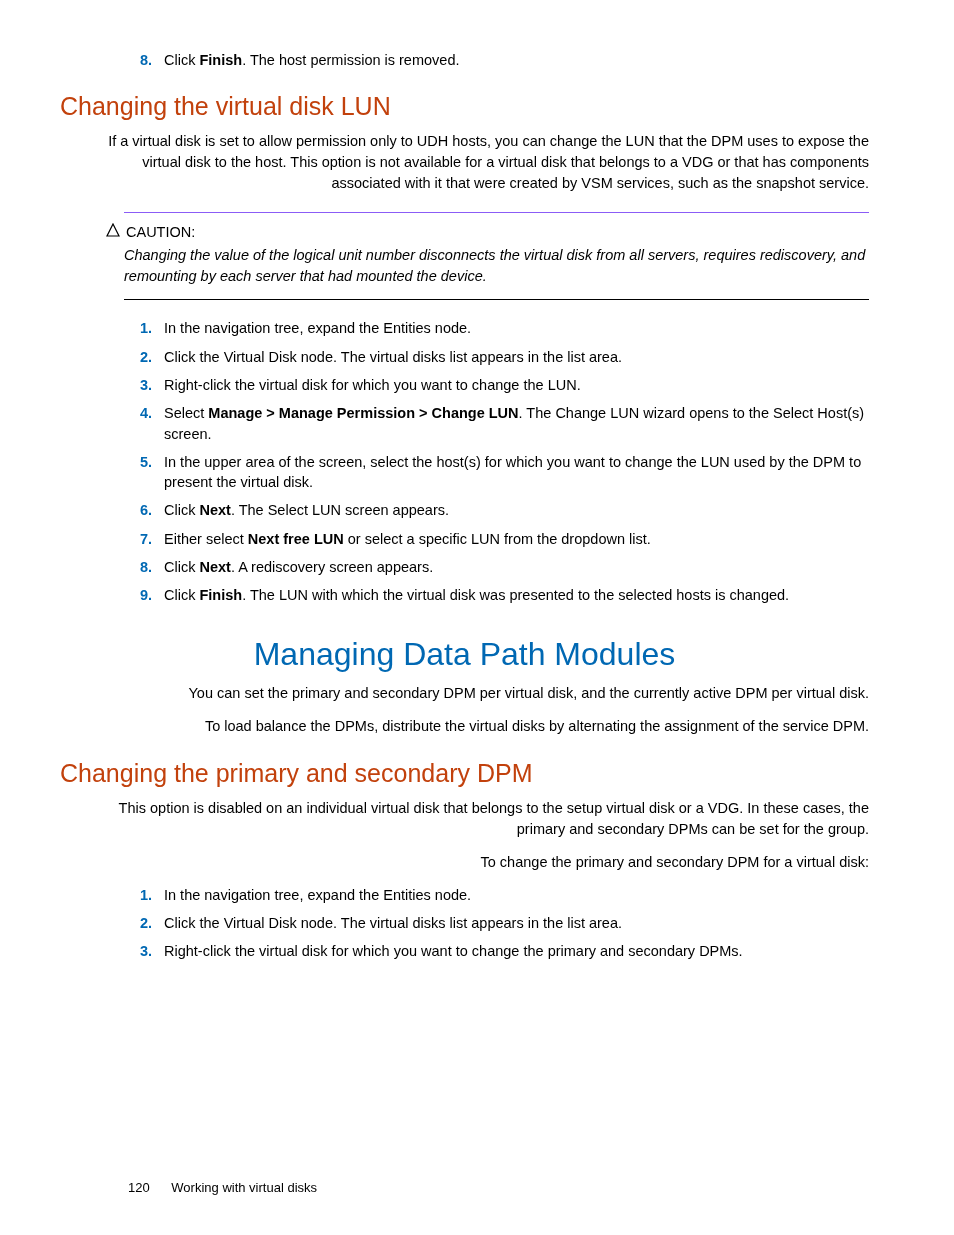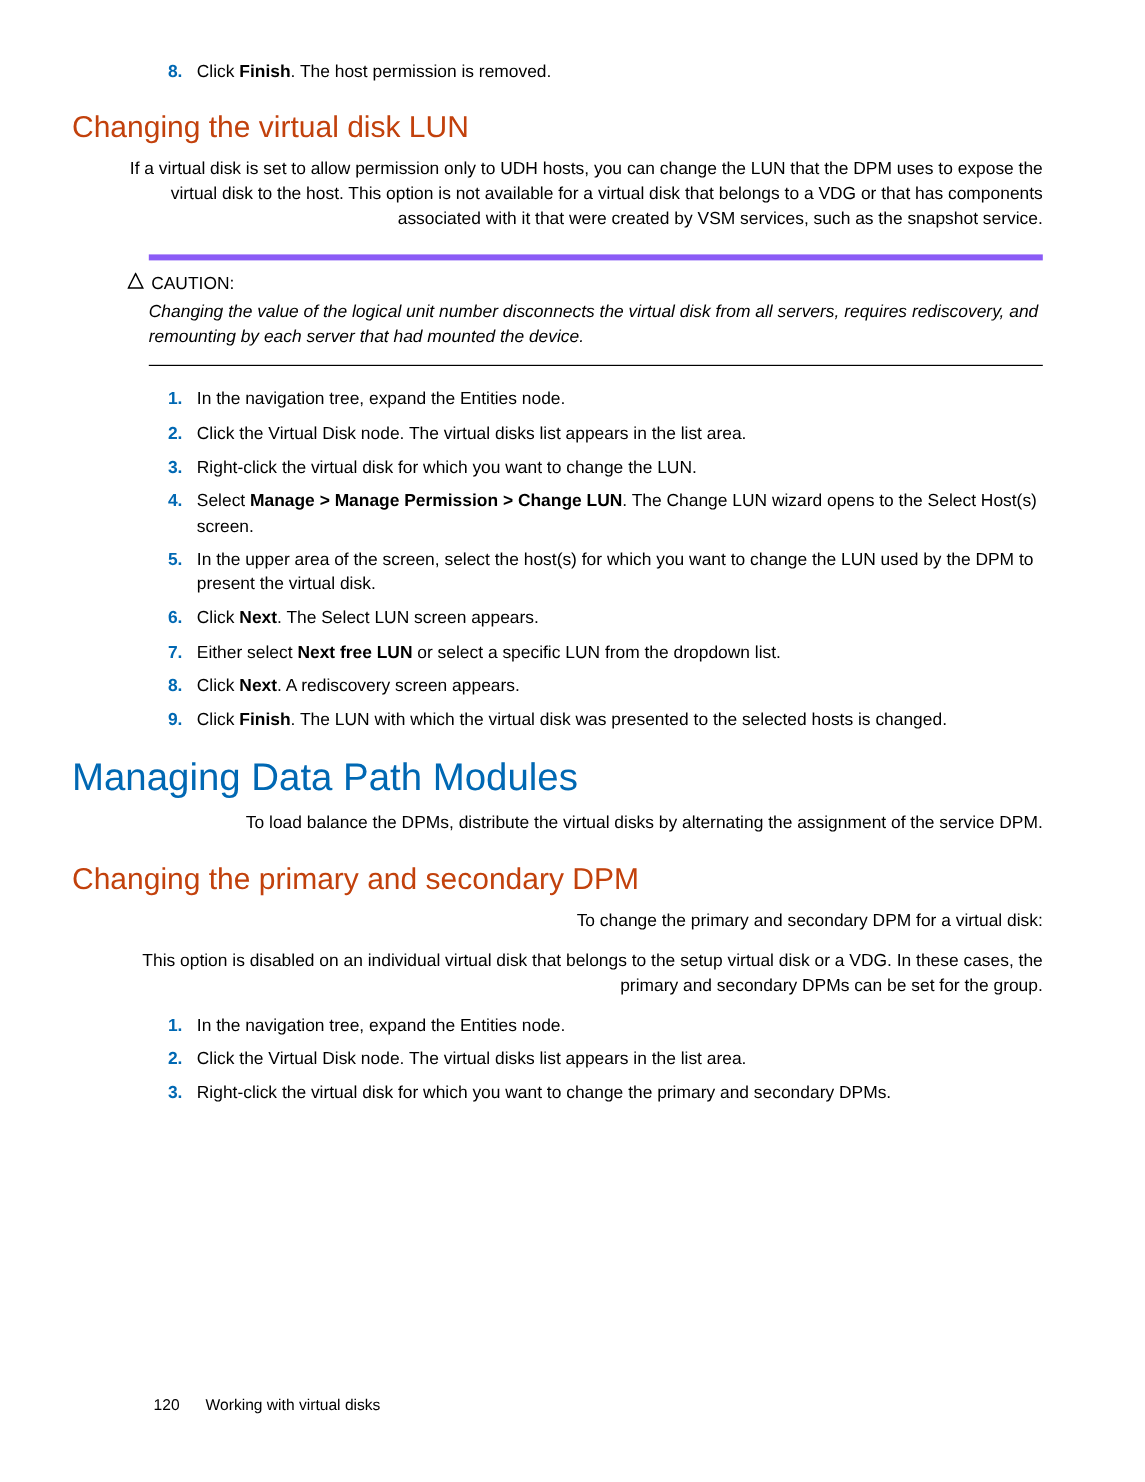--- a/index.html
+++ b/index.html
@@ -42,31 +42,32 @@
     color: #c2410c;
     font-weight: normal;
     font-size: 25px;
     margin: 22px 0 10px 0;
   }
   h1.main {
     font-family: "Trebuchet MS", Arial, sans-serif;
     color: #0068b3;
     font-weight: normal;
     font-size: 32px;
-    margin: 18px 0 10px 0;
+    margin: 30px 0 10px 0;
+    text-align: center;
   }
   p.body {
     margin: 8px 0 12px 26px;
     font-size: 14.5px;
     line-height: 1.45;
     text-align: right;
   }
   .caution-block {
     margin: 18px 0 18px 64px;
-    border-top: 5px solid #8b5cf6;
+    border-top: 1px solid #8b5cf6;
     border-bottom: 1px solid #000;
     padding: 10px 0 12px 0;
   }
   .caution-head {
     display: flex;
     align-items: center;
     margin-bottom: 4px;
   }
   .caution-icon {
     margin-right: 6px;
@@ -76,21 +77,21 @@
     font-size: 14.5px;
   }
   .caution-body {
     font-size: 14.5px;
     line-height: 1.45;
     font-style: italic;
   }
   .bold { font-weight: bold; }
   .footer {
     position: absolute;
-    bottom: 57px;
+    bottom: 40px;
     left: 128px;
     font-size: 13px;
   }
   .footer-num { margin-right: 18px; }
 </style>
 </head>
 <body>
 
 <div class="page">
 
@@ -162,25 +163,26 @@
     </div>
     <div class="ol-item">
       <span class="ol-num">9.</span>
       <span class="ol-body">
         <span>Click </span><span class="bold">Finish</span><span>. The LUN with which the virtual disk was presented to the selected hosts is changed.</span>
       </span>
     </div>
   </div>
 
   <h1 class="main">Managing Data Path Modules</h1>
+  <p class="body">You can set the primary and secondary DPM per virtual disk, and the currently active DPM per virtual disk.</p>
   <p class="body">To load balance the DPMs, distribute the virtual disks by alternating the assignment of the service DPM.</p>
 
   <h2 class="sub">Changing the primary and secondary DPM</h2>
+  <p class="body">This option is disabled on an individual virtual disk that belongs to the setup virtual disk or a VDG. In these cases, the primary and secondary DPMs can be set for the group.</p>
   <p class="body">To change the primary and secondary DPM for a virtual disk:</p>
-  <p class="body">This option is disabled on an individual virtual disk that belongs to the setup virtual disk or a VDG. In these cases, the primary and secondary DPMs can be set for the group.</p>
 
   <div class="ol-wrap">
     <div class="ol-item">
       <span class="ol-num">1.</span>
       <span class="ol-body">In the navigation tree, expand the Entities node.</span>
     </div>
     <div class="ol-item">
       <span class="ol-num">2.</span>
       <span class="ol-body">Click the Virtual Disk node. The virtual disks list appears in the list area.</span>
     </div>

